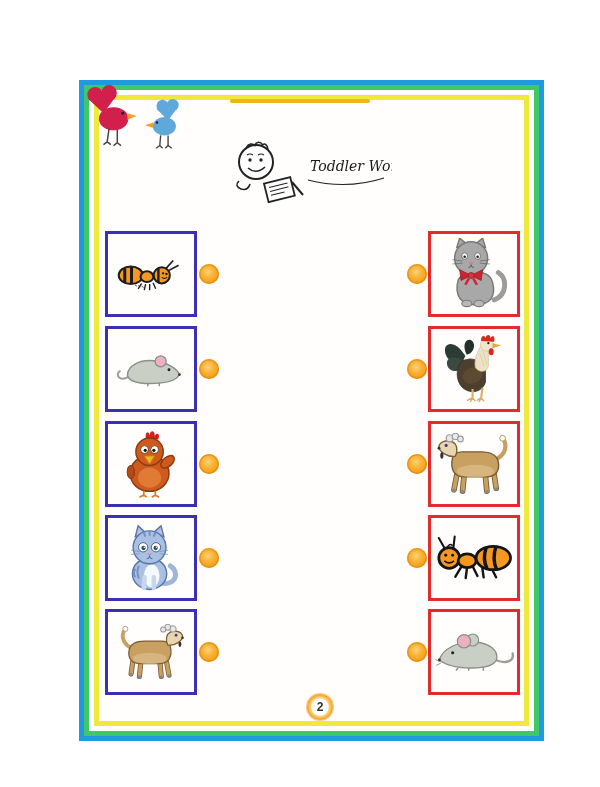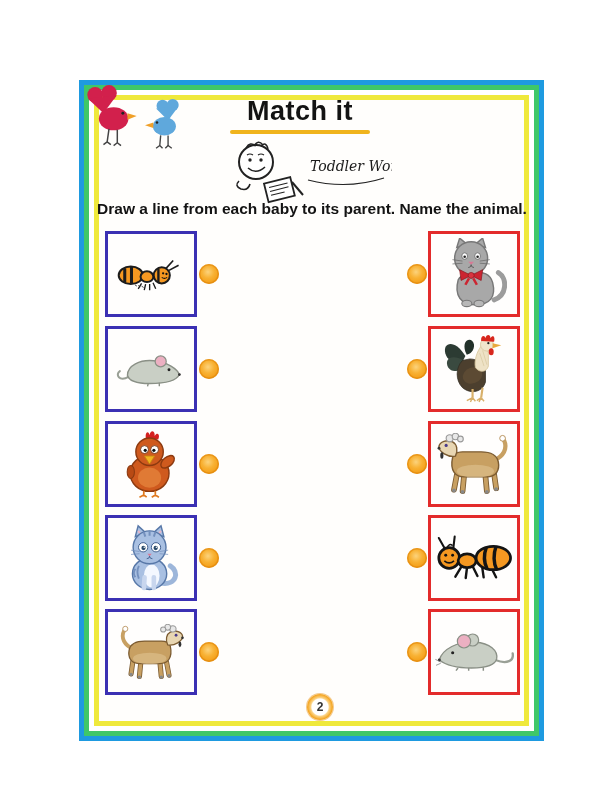--- a/index.html
+++ b/index.html
@@ -65,21 +65,20 @@
         <path d="M80,31 L104,29 L93,44 Z" fill="#5fa8dc"></path>
         <ellipse cx="89" cy="50" rx="12.5" ry="10" fill="#5fa8dc"></ellipse>
         <path d="M77,46 L68,49 L77,52 Z" fill="#f0a028"></path>
         <circle cx="81" cy="46" r="1.4" fill="#222"></circle>
         <path d="M85,60 L84,71 M84,71 L80,74 M84,71 L87,74 M93,60 L93,71 M93,71 L90,74 M93,71 L97,74" stroke="#444" stroke-width="1.5" fill="none"></path>
       </g>
     </svg>
   </div>
 
   <div class="title-wrap">
-    <h1 class="title">Match it</h1>
     <div class="title-underline"></div>
   </div>
 
   <div class="logo">
     <svg width="160" height="66" viewBox="0 0 160 66" style="margin:0 auto;">
       <circle cx="24" cy="24" r="17" fill="#fff" stroke="#222" stroke-width="2"></circle>
       <path d="M14,10 Q18,3 24,8 M22,8 Q26,1 31,7 M29,8 Q34,3 36,11" stroke="#222" stroke-width="1.5" fill="none"></path>
       <circle cx="18" cy="22" r="1.7" fill="#222"></circle>
         <circle cx="29" cy="22" r="1.7" fill="#222"></circle>
       <path d="M15,17 Q18,15 21,17 M26,17 Q29,15 32,17" stroke="#222" stroke-width="1.2" fill="none"></path>
@@ -88,21 +87,20 @@
       <g transform="rotate(-14 48 52)">
         <rect x="34" y="42" width="27" height="19" fill="#fff" stroke="#222" stroke-width="1.8"></rect>
         <path d="M38,47 L57,47 M38,51 L57,51 M38,55 L52,55" stroke="#222" stroke-width="1"></path>
       </g>
       <path d="M60,44 L71,57" stroke="#222" stroke-width="2"></path>
       <text class="logo-script" x="78" y="33" font-size="14" fill="#1a1a1a">Toddler Worksheets</text>
       <path d="M76,42 Q115,52 152,40" stroke="#222" stroke-width="1.1" fill="none"></path>
     </svg>
   </div>
 
-  <div class="instruction">Draw a line from each baby to its parent. Name the animal.</div>
 
   <div class="row" style="top:231px">
     <div class="box baby" aria-label="baby ant">
       <svg width="70" height="40" viewBox="0 0 104 56">
         <ellipse cx="22" cy="30" rx="18" ry="13" fill="#f59821" stroke="#1c1c1c" stroke-width="3"></ellipse>
         <path d="M13,19.5 L13,41 M23,17.5 L23,42.5" stroke="#1c1c1c" stroke-width="4.5"></path>
         <ellipse cx="46" cy="32" rx="9.5" ry="8" fill="#f59821" stroke="#1c1c1c" stroke-width="3"></ellipse>
         <circle cx="68" cy="30" r="12" fill="#f59821" stroke="#1c1c1c" stroke-width="3"></circle>
         <path d="M63,20 L63,40" stroke="#1c1c1c" stroke-width="3.5"></path>
         <circle cx="70" cy="27" r="1.7" fill="#111"></circle>

